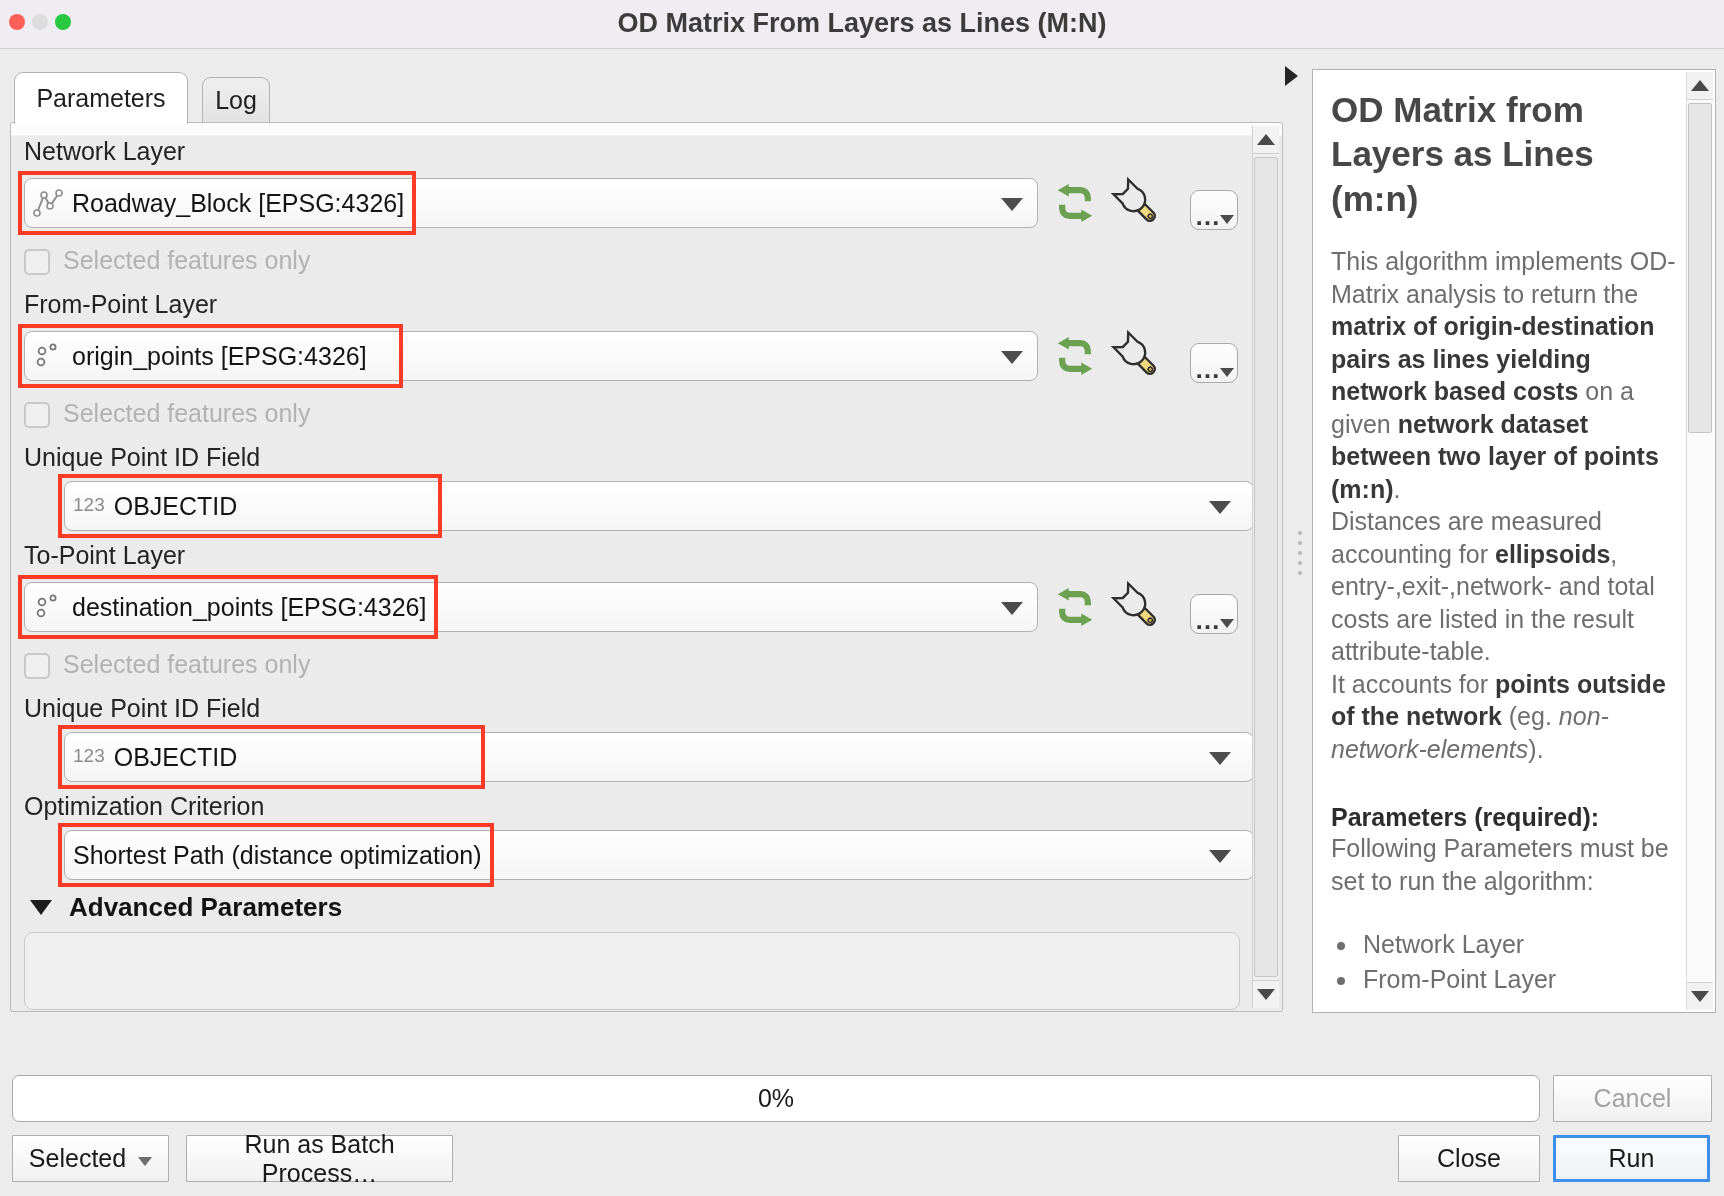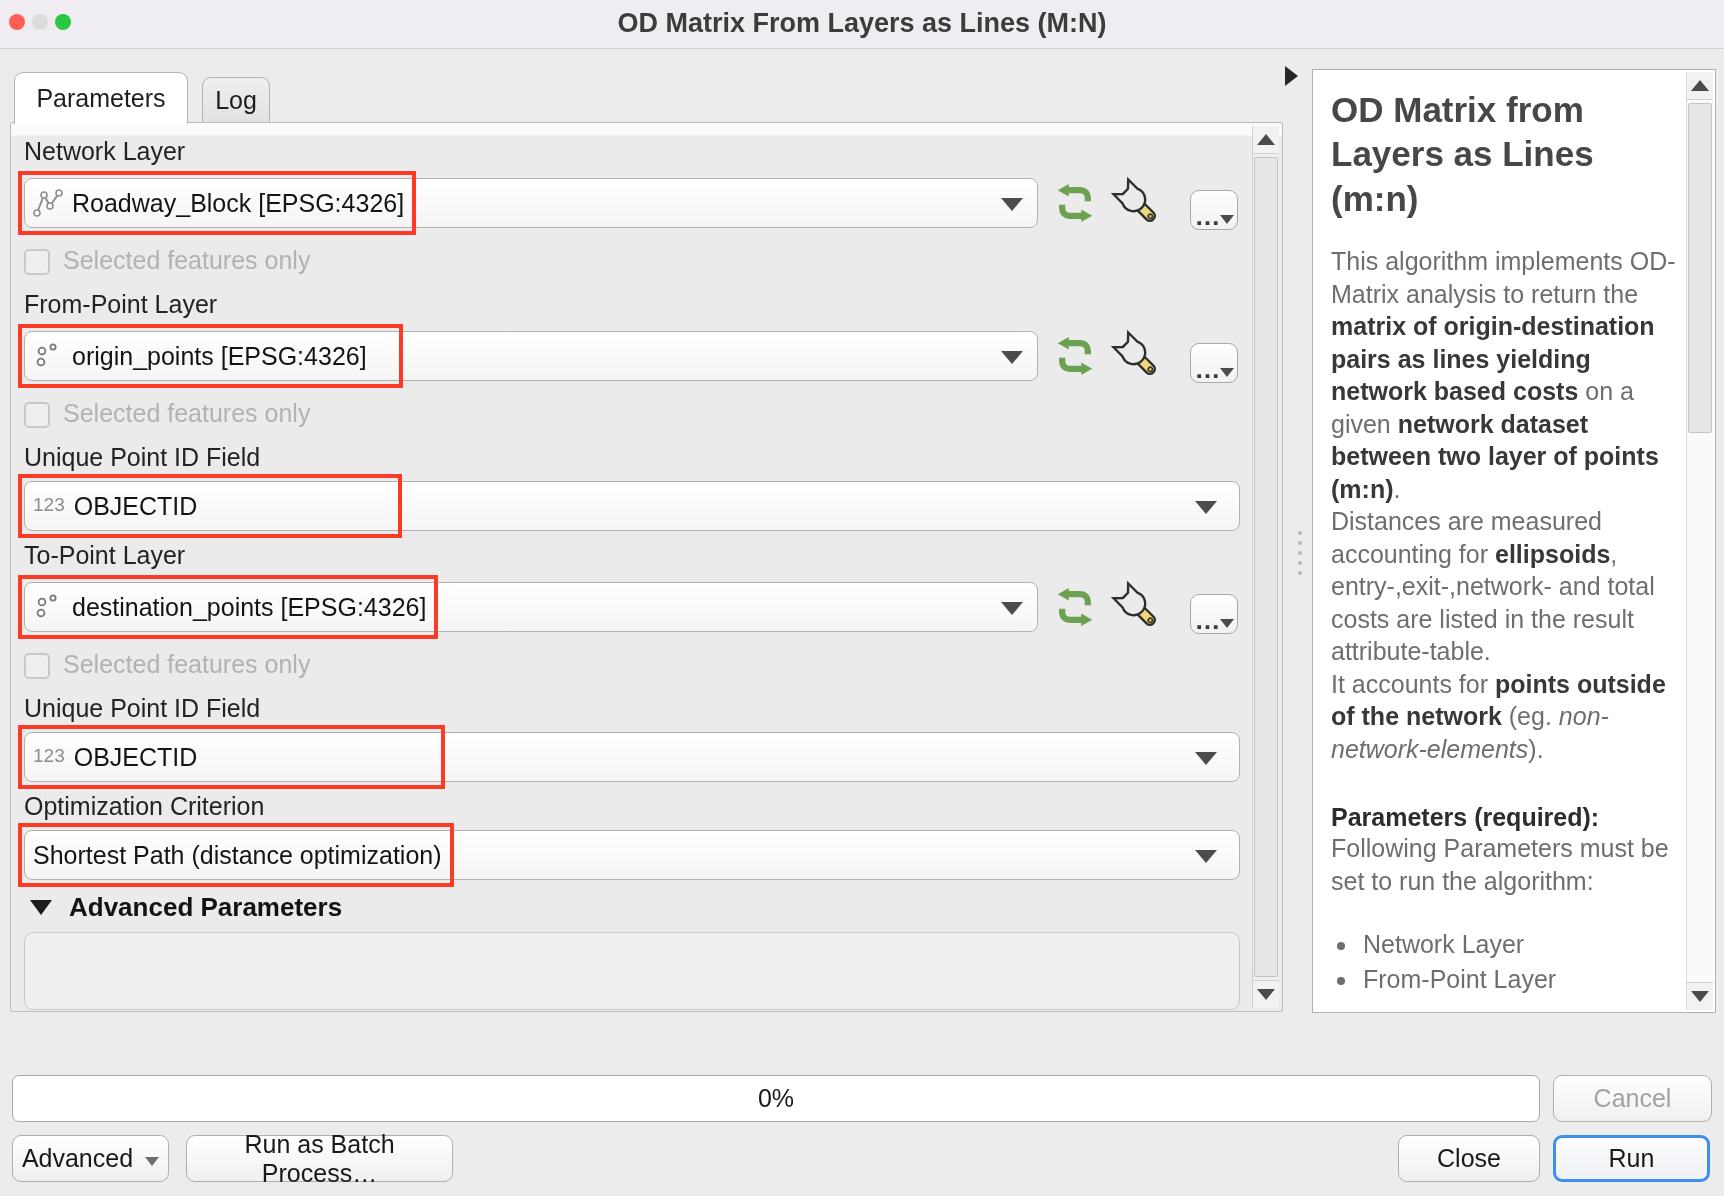--- a/index.html
+++ b/index.html
@@ -28,21 +28,21 @@
     border:1px solid #bcbcbc; border-radius:2px; overflow:hidden; z-index:2;
     background:linear-gradient(#fbfbfb 0 12px, #ebebeb 13px); }
   .form { position:absolute; left:13px; top:14px; width:1230px; z-index:1; }
   .flabel { font-size:25px; color:#232323; margin:15px 0 9px 0; }
   .flabel.first { margin-top:0; }
   .flabel.after-field { margin-top:10px; }
   .crow { display:flex; align-items:center; }
   .combo { height:50px; border:1.5px solid #b2b2b2; border-radius:8px; position:relative;
     background:linear-gradient(#ffffff,#f5f5f5); display:flex; align-items:center; }
   .combo.layercombo { width:1014px; }
-  .combo.wide { width:1216px; }
+  .combo.wide { width:1216px;margin-left:40px; }
   .annot { height:100%; display:flex; align-items:center; gap:9px;
     padding:0 6px 0 8px; position:relative; }
   .annot::after { content:""; position:absolute; left:-7px; right:-6px; top:-8px; bottom:-8px;
     border:4px solid #fb3b25; pointer-events:none; z-index:5; }
   .frow-0 .annot { min-width:372px; }
   .frow-1 .annot { min-width:372px; }
   .frow-2 .annot { min-width:371px; }
   .frow-3 .annot { min-width:407px; }
   .frow-4 .annot { min-width:414px; }
   .frow-5 .annot { min-width:418px; }
@@ -103,21 +103,21 @@
   .help-h { font-size:25px; font-weight:bold; color:#2c2c2c; margin:0; }
   .help-h.gap { margin-top:38px; }
   .help-line { font-size:25px; color:#6e6e6e; line-height:1.30; margin:0; }
   .help-line b { color:#383838; }
   .help ul { margin:30px 0 0 28px; padding:0; }
   .help li { font-size:25px; color:#6e6e6e; line-height:1.38; padding-left:4px; }
   
   .progress { position:absolute; left:12px; top:1075px; width:1528px; height:47px;
     background:#ffffff; border:1.5px solid #a9a9a9; border-radius:7px;
     display:flex; align-items:center; justify-content:center; font-size:25px; color:#191919; }
-  .btn { position:absolute; height:47px; border-radius:9px; border:1.5px solid #afafaf;
+  .btn { position:absolute; height:47px; border-radius:1px; border:1.5px solid #afafaf;
     background:linear-gradient(#ffffff,#f0f0f0); font-size:25px; color:#191919;
     font-family:inherit; display:flex; align-items:center; justify-content:center; cursor:pointer; }
   .btn.cancel { left:1553px; top:1075px; width:159px; color:#a2a2a2; }
   .btn.advanced { left:12px; top:1135px; width:157px; gap:12px; }
   .mini-arrow { width:0; height:0; border-left:7px solid transparent; border-right:7px solid transparent;
     border-top:9px solid #6e6e6e; margin-top:6px; }
   .btn.batch { left:186px; top:1135px; width:267px; }
   .btn.close { left:1398px; top:1135px; width:142px; }
   .btn.run { left:1553px; top:1135px; width:157px; border:3px solid #3f8fea;
     background:linear-gradient(#fcfcfd,#eef1f5); }
@@ -321,18 +321,18 @@
         <span class="tri-down"></span>
       </div>
   </div>
 </div>
 
 <div class="progress">
   <span>0%</span>
 </div>
 <button class="btn cancel">Cancel</button>
 <button class="btn advanced">
-  <span>Advanced</span>
+  <span>Selected</span>
   <span class="mini-arrow"></span>
 </button>
 <button class="btn batch">Run as Batch Process…</button>
 <button class="btn close">Close</button>
 <button class="btn run">Run</button>
 
 </body></html>

